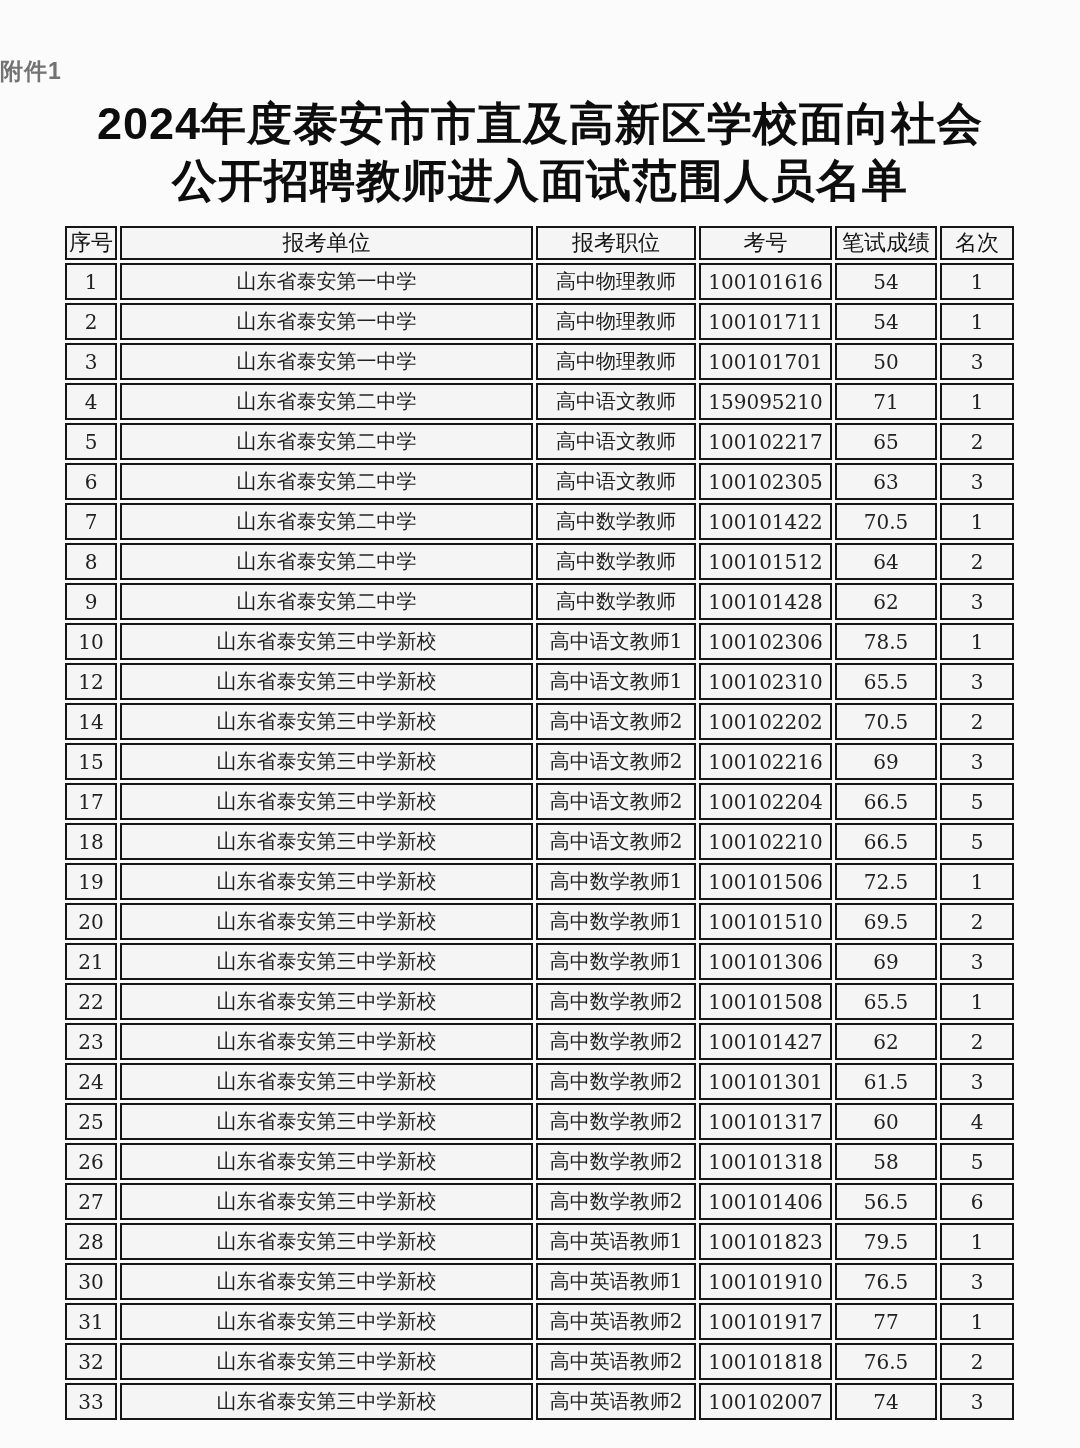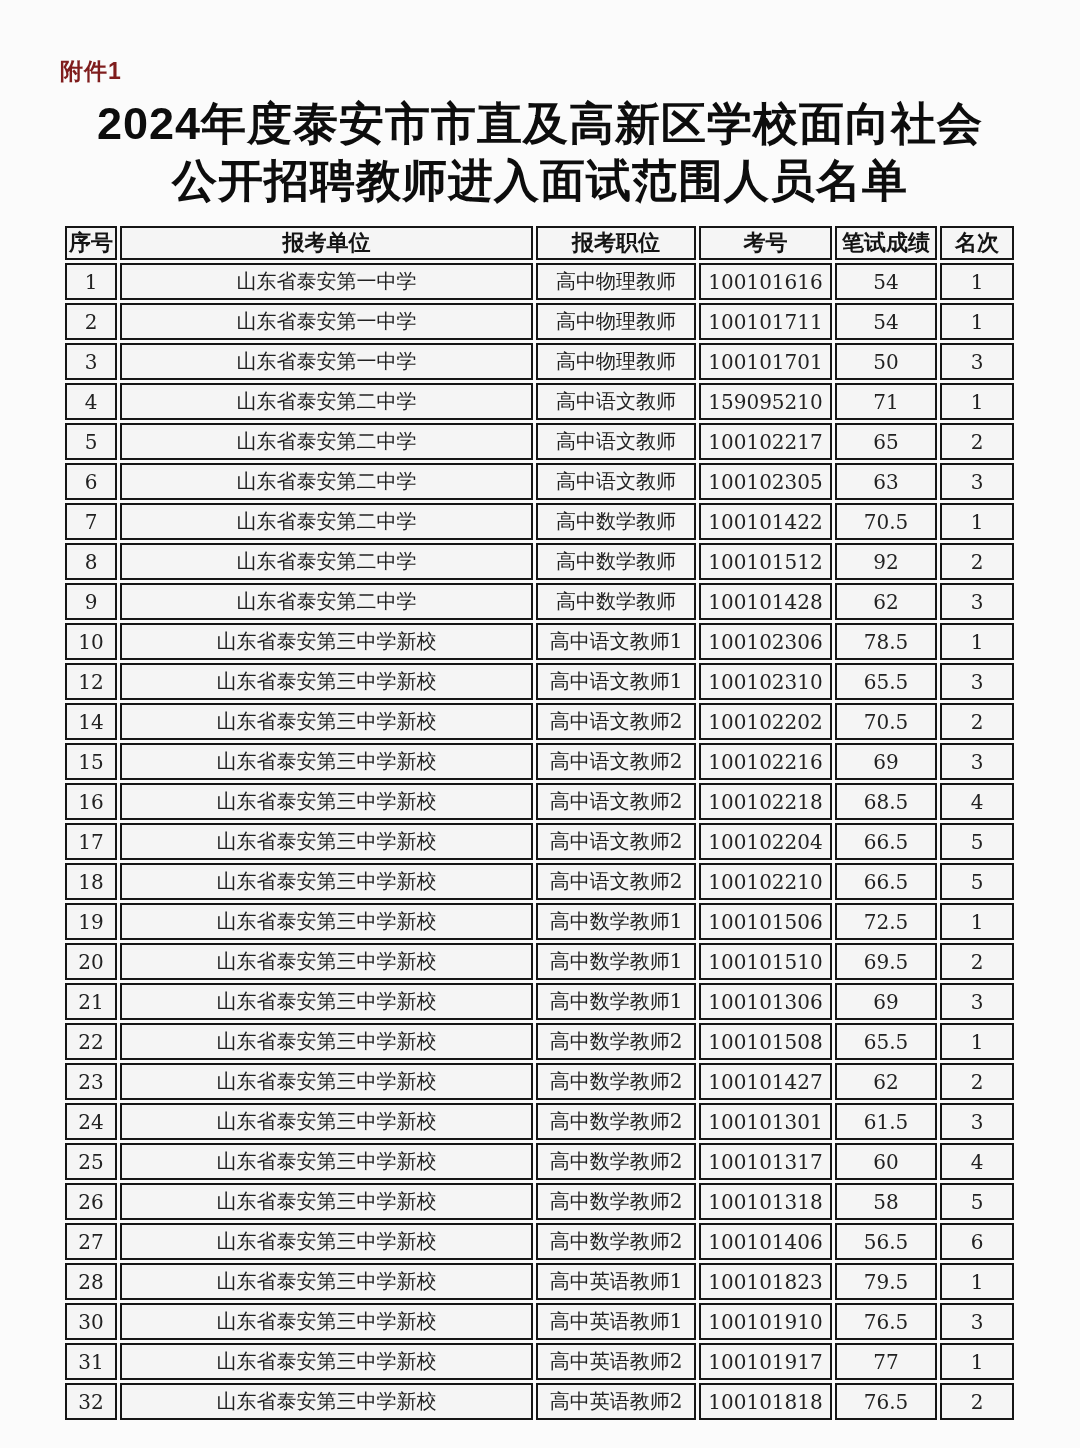--- a/index.html
+++ b/index.html
@@ -11,24 +11,23 @@
     color: #1d1d1d;
     overflow: hidden;
   }
   .page {
     width: 1080px;
     height: 1448px;
     padding-top: 56px;
     position: relative;
   }
   .attachment-label {
-    margin-left: 60px;
     font-size: 23px;
     font-weight: bold;
-    color: #7f1d1d;
+    color: #737373;
     letter-spacing: 1px;
   }
   .doc-title {
     margin-top: 8px;
     text-align: center;
     font-weight: 900;
     font-size: 45px;
     line-height: 57px;
     color: #0d0d0d;
     letter-spacing: 1px;
@@ -46,21 +45,21 @@
     border: 2px solid #161616;
     background: #f5f5f5;
     text-align: center;
     vertical-align: middle;
     overflow: hidden;
     white-space: nowrap;
     padding: 0 2px;
   }
   table.roster th {
     font-size: 22px;
-    font-weight: bold;
+    font-weight: normal;
     font-family: "Liberation Sans", sans-serif;
     color: #141414;
   }
   table.roster td {
     font-size: 20px;
     font-weight: normal;
     font-family: "DejaVu Serif", "Liberation Serif", serif;
     color: #222;
   }
   col.c-seq   { width: 52px; }
@@ -156,21 +155,21 @@
     <td>高中数学教师</td>
     <td>100101422</td>
     <td>70.5</td>
     <td>1</td>
   </tr>
         <tr>
     <td>8</td>
     <td>山东省泰安第二中学</td>
     <td>高中数学教师</td>
     <td>100101512</td>
-    <td>92</td>
+    <td>64</td>
     <td>2</td>
   </tr>
         <tr>
     <td>9</td>
     <td>山东省泰安第二中学</td>
     <td>高中数学教师</td>
     <td>100101428</td>
     <td>62</td>
     <td>3</td>
   </tr>
@@ -198,28 +197,20 @@
     <td>70.5</td>
     <td>2</td>
   </tr>
         <tr>
     <td>15</td>
     <td>山东省泰安第三中学新校</td>
     <td>高中语文教师2</td>
     <td>100102216</td>
     <td>69</td>
     <td>3</td>
-  </tr>
-        <tr>
-    <td>16</td>
-    <td>山东省泰安第三中学新校</td>
-    <td>高中语文教师2</td>
-    <td>100102218</td>
-    <td>68.5</td>
-    <td>4</td>
   </tr>
         <tr>
     <td>17</td>
     <td>山东省泰安第三中学新校</td>
     <td>高中语文教师2</td>
     <td>100102204</td>
     <td>66.5</td>
     <td>5</td>
   </tr>
         <tr>
@@ -327,16 +318,24 @@
     <td>1</td>
   </tr>
         <tr>
     <td>32</td>
     <td>山东省泰安第三中学新校</td>
     <td>高中英语教师2</td>
     <td>100101818</td>
     <td>76.5</td>
     <td>2</td>
   </tr>
+        <tr>
+    <td>33</td>
+    <td>山东省泰安第三中学新校</td>
+    <td>高中英语教师2</td>
+    <td>100102007</td>
+    <td>74</td>
+    <td>3</td>
+  </tr>
       </tbody>
   </table>
 
 </div>
 
 </body></html>

